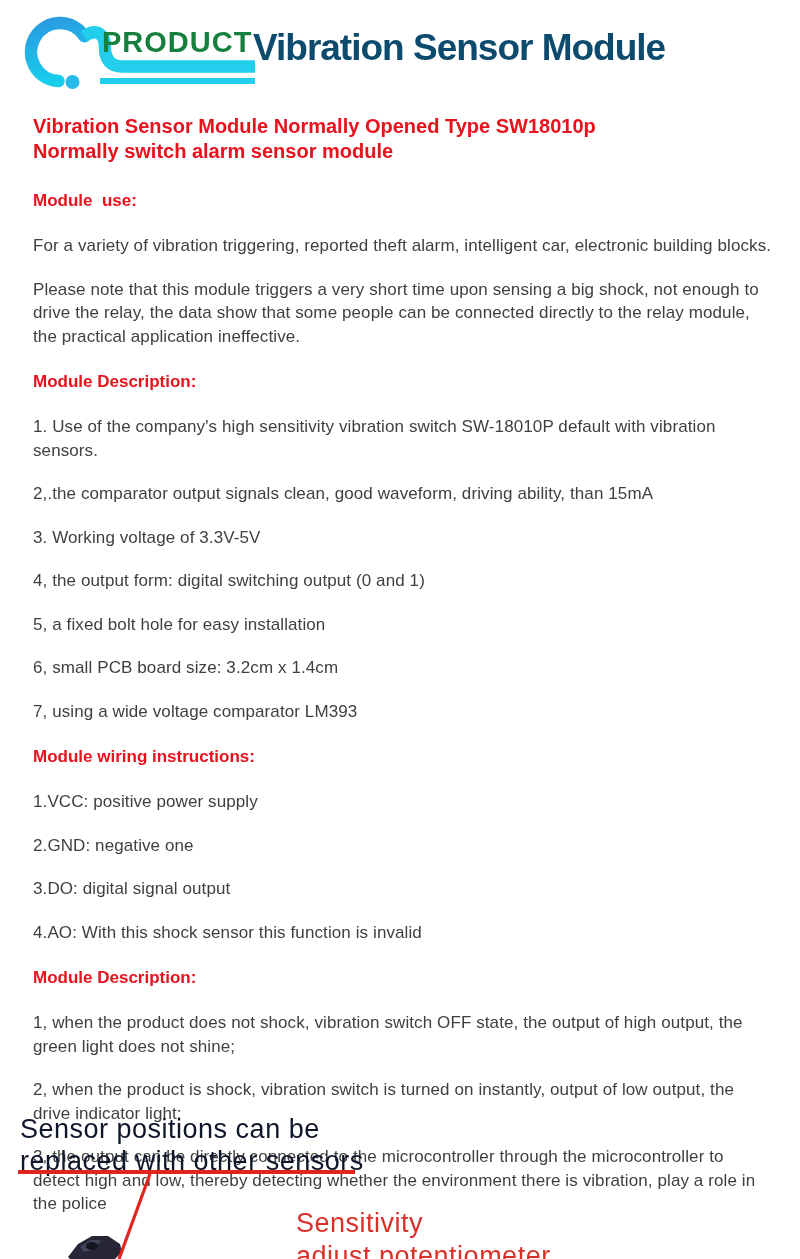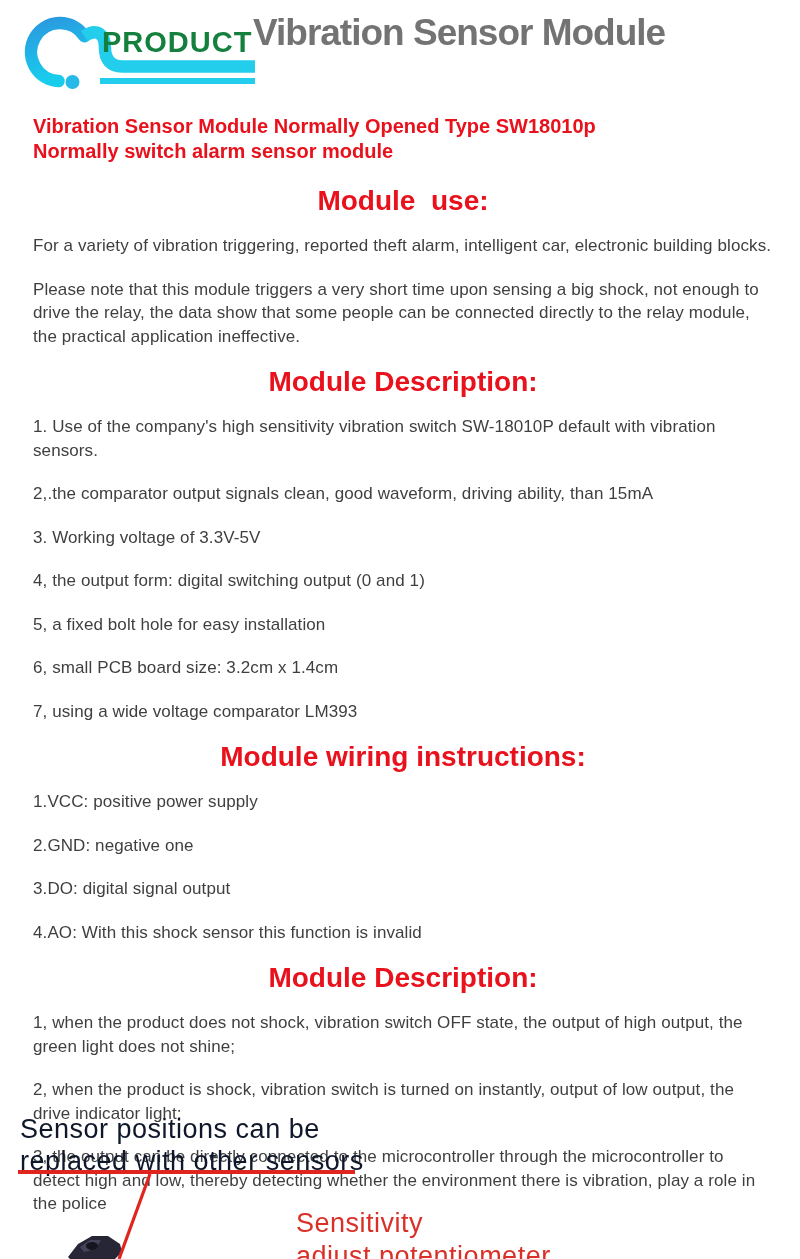--- a/index.html
+++ b/index.html
@@ -9,34 +9,34 @@
   
   .hdr{position:absolute;left:0;top:0;width:800px;height:100px;}
   .logo{position:absolute;left:10px;top:2px;width:250px;height:95px;}
   .logo svg{position:absolute;left:0;top:0;}
   .logo-word{
     position:absolute;left:92px;top:24px;
     font-size:29px;font-weight:bold;color:#15803d;letter-spacing:1px;
     white-space:nowrap;
   }
   .page-title{
-    position:absolute;left:253px;top:12px;width:540px;
-    font-size:37px;font-weight:bold;color:#737373;letter-spacing:-1px;
+    position:absolute;left:253px;top:27px;width:540px;
+    font-size:37px;font-weight:bold;color:#0c4a6e;letter-spacing:-1px;
     white-space:nowrap;
   }
 
   
   .doc{position:absolute;left:33px;top:114px;width:740px;color:#3f3f3f;}
   .intro-h{
     font-size:20px;line-height:24.5px;font-weight:bold;color:#e8111c;
     margin:0 0 24px 0;
   }
   .sec-h{
-    font-size:28px;line-height:27px;font-weight:bold;color:#e8111c;
-    margin:15px 0 9px 0;white-space:pre-wrap;text-align:center;
+    font-size:17px;line-height:27px;font-weight:bold;color:#e8111c;
+    margin:15px 0 9px 0;white-space:pre-wrap;
   }
   .doc p{
     font-size:17px;line-height:23.5px;margin:20px 0;letter-spacing:0.1px;
   }
 
   
   .callout-note{
     position:absolute;left:20px;top:1113px;
     font-size:27px;line-height:32px;color:#0f172a;letter-spacing:0.5px;
     white-space:nowrap;

